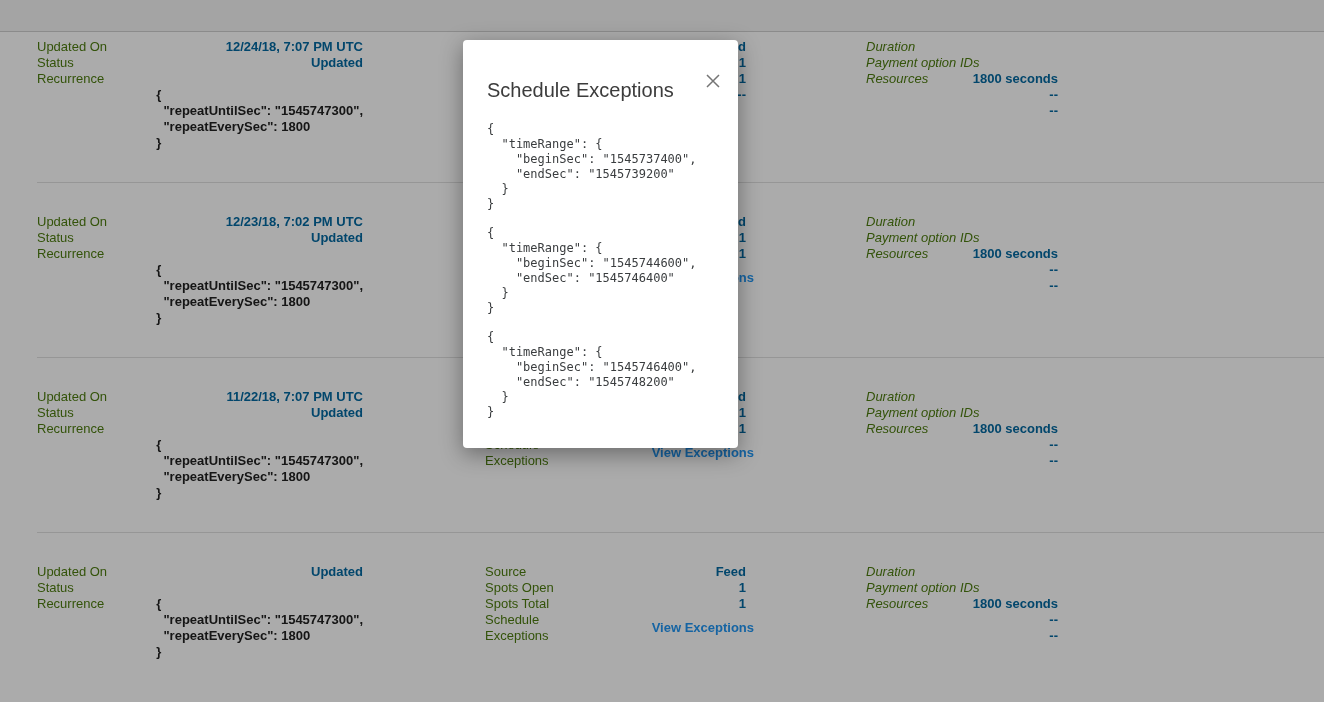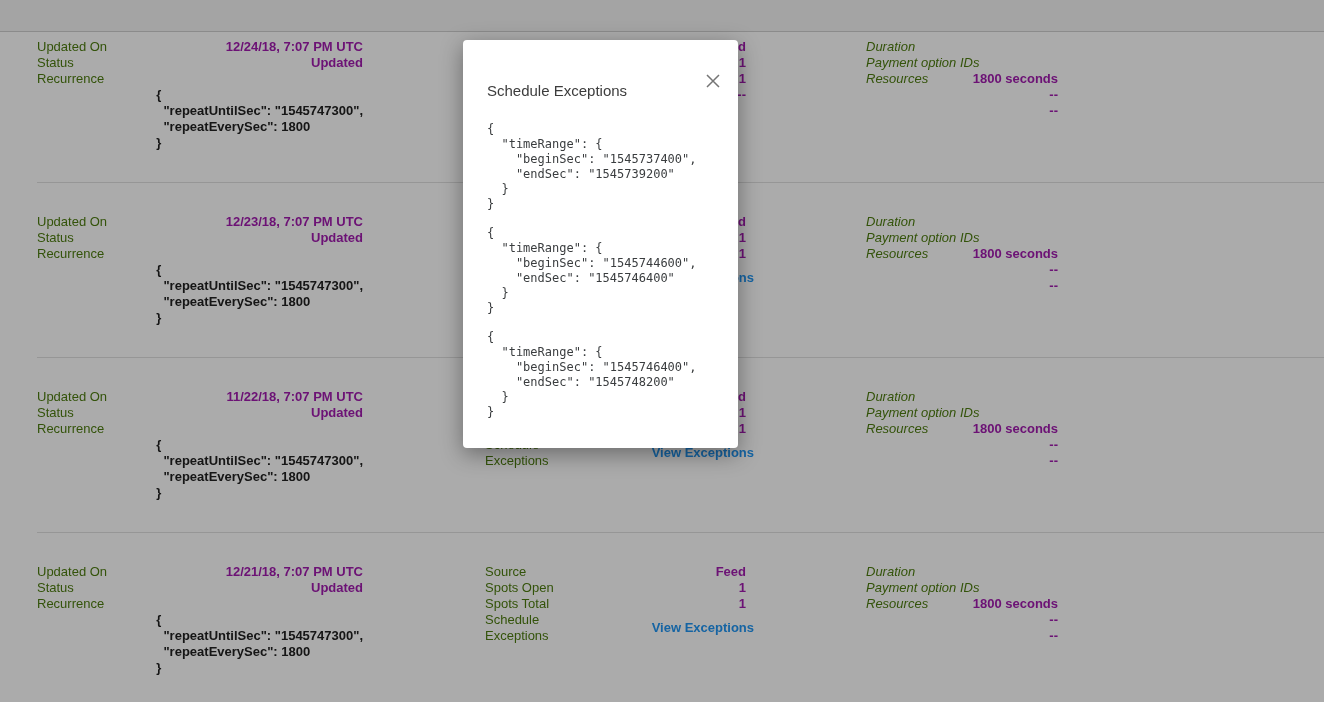--- a/index.html
+++ b/index.html
@@ -16,21 +16,21 @@
   .topbar{
     position:absolute;left:0;top:0;width:100%;height:31px;
     background:#f5f5f5;border-bottom:1px solid #cfcfcf;
   }
   .divider{position:absolute;left:37px;right:0;height:1px;background:#e0e0e0;}
 
   .row{position:absolute;left:0;width:100%;font-size:13px;line-height:16px;}
   .col{position:absolute;top:0;}
   .lbl div{color:#4d7c0f;white-space:nowrap;}
   .vals{text-align:right;}
-  .vals .val{color:#a21caf;font-weight:700;white-space:nowrap;}
+  .vals .val{color:#0369a1;font-weight:700;white-space:nowrap;}
   .pr{padding-right:8px;}
   .c1l{left:37px;}
   .c1v{left:37px;width:326px;text-align:right;}
   .c2l{left:485px;}
   .c2v{left:485px;width:269px;text-align:right;}
   .c3l{left:866px;font-style:italic;}
   .c3v{left:866px;width:192px;text-align:right;margin-top:32px;}
   pre.rec{
     display:inline-block;text-align:left;margin:16px 0 0 0;
     font-family:"Liberation Sans",sans-serif;
@@ -41,21 +41,21 @@
 
   
   .scrim{position:absolute;inset:0;background:rgba(0,0,0,0.33);z-index:10;}
   .modal{
     position:absolute;left:463px;top:40px;width:275px;height:408px;
     background:#ffffff;border-radius:4px;z-index:30;
     box-shadow:0 6px 22px rgba(0,0,0,0.38);
   }
   .modal-title{
     position:absolute;left:24px;top:41px;
-    font-size:15px;line-height:19px;color:#3c3c3c;white-space:nowrap;
+    font-size:20px;line-height:19px;color:#3c3c3c;white-space:nowrap;
   }
   .modal-close{
     position:absolute;left:240px;top:31px;width:20px;height:20px;
     cursor:pointer;display:flex;align-items:center;justify-content:center;
   }
   .json-wrap{position:absolute;left:24px;top:82px;right:12px;}
   pre.exc{
     margin:0 0 14px 0;
     font-family:"DejaVu Sans Mono",monospace;
     font-size:12px;line-height:15px;color:#3a3d3f;
@@ -109,21 +109,21 @@
     </div>
     <div class="divider" style="top:182px"></div>
 
     <div class="row" style="top:214px">
       <div class="col lbl c1l">
         <div>Updated On</div>
         <div>Status</div>
         <div>Recurrence</div>
       </div>
       <div class="col vals c1v">
-        <div class="val">12/23/18, 7:07 PM UTC</div>
+        <div class="val">12/23/18, 7:02 PM UTC</div>
         <div class="val">Updated</div>
         <pre class="rec">{
   "repeatUntilSec": "1545747300",
   "repeatEverySec": 1800
 }</pre>
       </div>
       <div class="col lbl c2l">
         <div>Source</div>
         <div>Spots Open</div>
         <div>Spots Total</div>
@@ -193,21 +193,20 @@
     </div>
     <div class="divider" style="top:532px"></div>
 
     <div class="row" style="top:564px">
       <div class="col lbl c1l">
         <div>Updated On</div>
         <div>Status</div>
         <div>Recurrence</div>
       </div>
       <div class="col vals c1v">
-        <div class="val">12/21/18, 7:07 PM UTC</div>
         <div class="val">Updated</div>
         <pre class="rec">{
   "repeatUntilSec": "1545747300",
   "repeatEverySec": 1800
 }</pre>
       </div>
       <div class="col lbl c2l">
         <div>Source</div>
         <div>Spots Open</div>
         <div>Spots Total</div>

